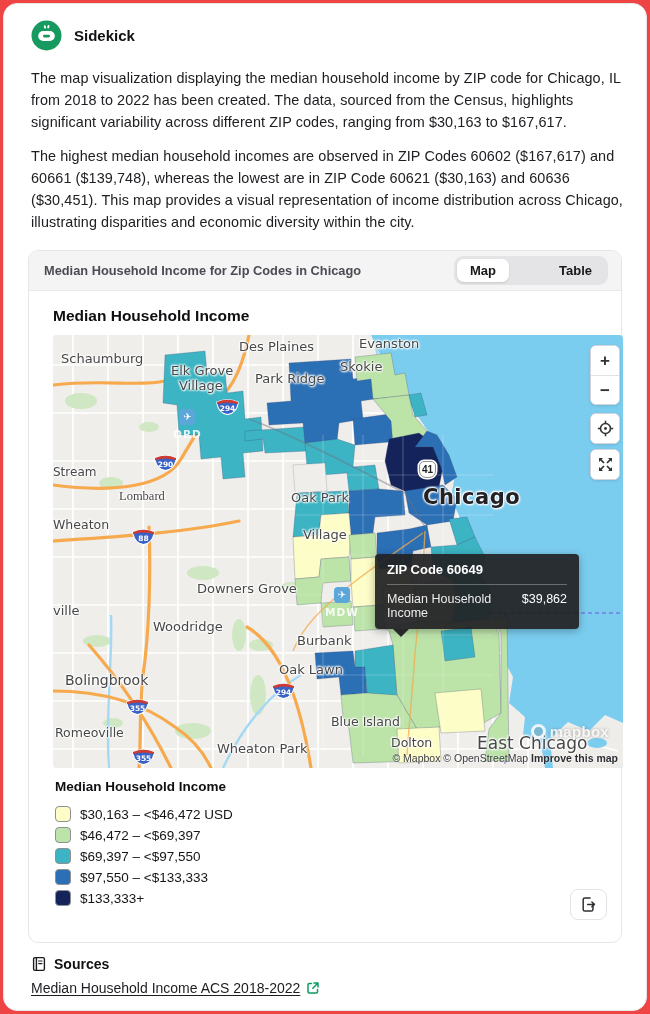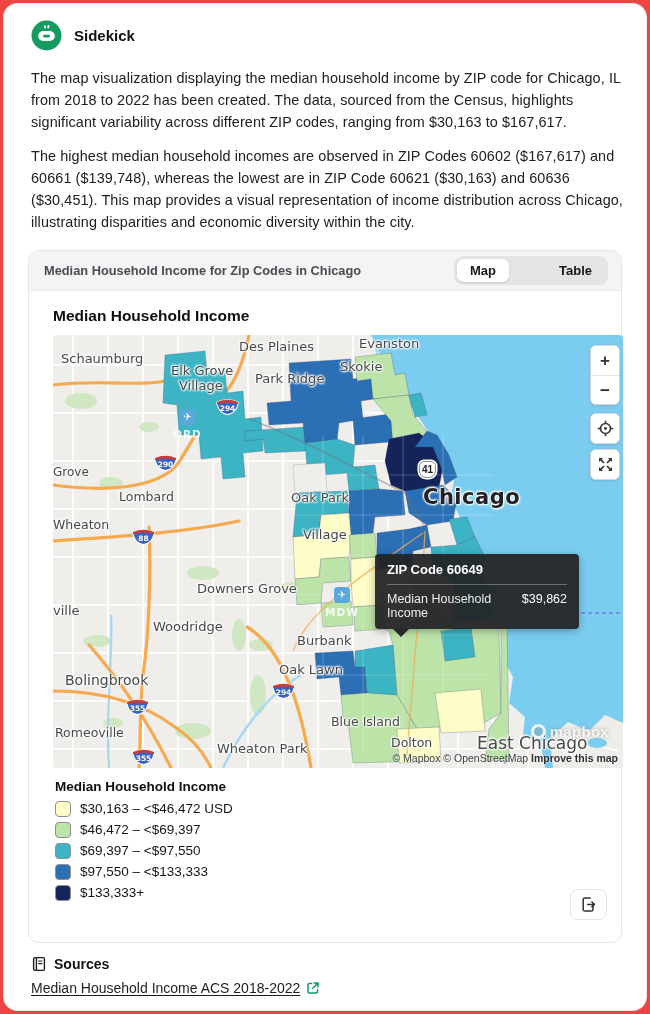--- a/index.html
+++ b/index.html
@@ -58,21 +58,21 @@
   
   .mblogo { position:absolute; right:14px; bottom:28px; display:flex; align-items:center; gap:4px; color:rgba(255,255,255,.85); font-weight:700; font-size:15px; letter-spacing:.3px; text-shadow:0 0 3px rgba(90,90,90,.5); }
   .mblogo .cir { width:15px; height:15px; border-radius:50%; border:3px solid rgba(255,255,255,.85); background:rgba(120,120,120,.25); }
   .attrib { position:absolute; right:5px; bottom:4px; font-size:10.5px; color:#3c3c40; text-shadow:0 0 2px rgba(255,255,255,.9); }
   .attrib b { color:#2e2e33; }
   .attrib span, .attrib b { cursor:pointer; }
 
   
   .legend { margin:11px 0 0 10px; }
   .legend .lt { font-size:13.5px; font-weight:700; color:#0f0f12; margin-bottom:7px; }
-  .lg-row { display:flex; align-items:flex-start; gap:9px; height:21px; }
+  .lg-row { display:flex; align-items:flex-end; gap:9px; height:21px; }
   .lg-sw { width:16px; height:16px; border-radius:4px; border:1px solid #8f8f94; }
   .lg-lb { font-size:13.5px; color:#151518; }
 
   
   .export { position:absolute; right:14px; bottom:22px; width:37px; height:31px; background:#fff; border:1px solid #e3e3e7; border-radius:8px; display:flex; align-items:center; justify-content:center; cursor:pointer; }
 
   
   .sources { margin:13px 0 0 27px; }
   .src-hd { display:flex; align-items:center; gap:7px; font-size:14px; font-weight:700; color:#101013; }
   .src-link { display:flex; align-items:center; gap:6px; margin-top:8px; }
@@ -215,22 +215,22 @@
               <path d="M372,196 C370,240 366,280 362,318 C360,350 356,390 354,420" fill="none" stroke="#f6a94d" stroke-width="1.4" opacity=".75"></path>
             </svg>
           <div id="overlay">
               <div class="map-label" style="left: 8px; top: 16px; font-size: 13px;">Schaumburg</div>
               <div class="map-label" style="left: 186px; top: 4px; font-size: 13px;">Des Plaines</div>
               <div class="map-label" style="left: 306px; top: 1px; font-size: 13px;">Evanston</div>
               <div class="map-label" style="left: 287px; top: 24px; font-size: 13px;">Skokie</div>
               <div class="map-label" style="left: 118px; top: 28px; font-size: 13px;">Elk Grove</div>
               <div class="map-label" style="left: 126px; top: 43px; font-size: 13px;">Village</div>
               <div class="map-label" style="left: 202px; top: 36px; font-size: 13px;">Park Ridge</div>
-              <div class="map-label" style="left: 0px; top: 130px; font-size: 12px;">Grove</div>
-              <div class="map-label" style="left: 66px; top: 154px; font-size: 12.5px;">Lombard</div>
+              <div class="map-label" style="left: 0px; top: 130px; font-size: 12px;">Stream</div>
+              <div class="map-label" style="left: 66px; top: 154px; font-size: 12.5px; font-family: Liberation Serif, serif;">Lombard</div>
               <div class="map-label" style="left: 0px; top: 182px; font-size: 12.5px;">Wheaton</div>
               <div class="map-label" style="left: 238px; top: 155px; font-size: 13px;">Oak Park</div>
               <div class="map-label" style="left: 250px; top: 192px; font-size: 13px;">Village</div>
               <div class="map-label big" style="left: 370px; top: 150px; font-size: 21px;">Chicago</div>
               <div class="map-label" style="left: 144px; top: 246px; font-size: 13px;">Downers Grove</div>
               <div class="map-label" style="left: 0px; top: 268px; font-size: 13px;">ville</div>
               <div class="map-label" style="left: 100px; top: 284px; font-size: 13px;">Woodridge</div>
               <div class="map-label" style="left: 244px; top: 298px; font-size: 13px;">Burbank</div>
               <div class="map-label" style="left: 226px; top: 327px; font-size: 13px;">Oak Lawn</div>
               <div class="map-label" style="left: 12px; top: 337px; font-size: 14px;">Bolingbrook</div>

